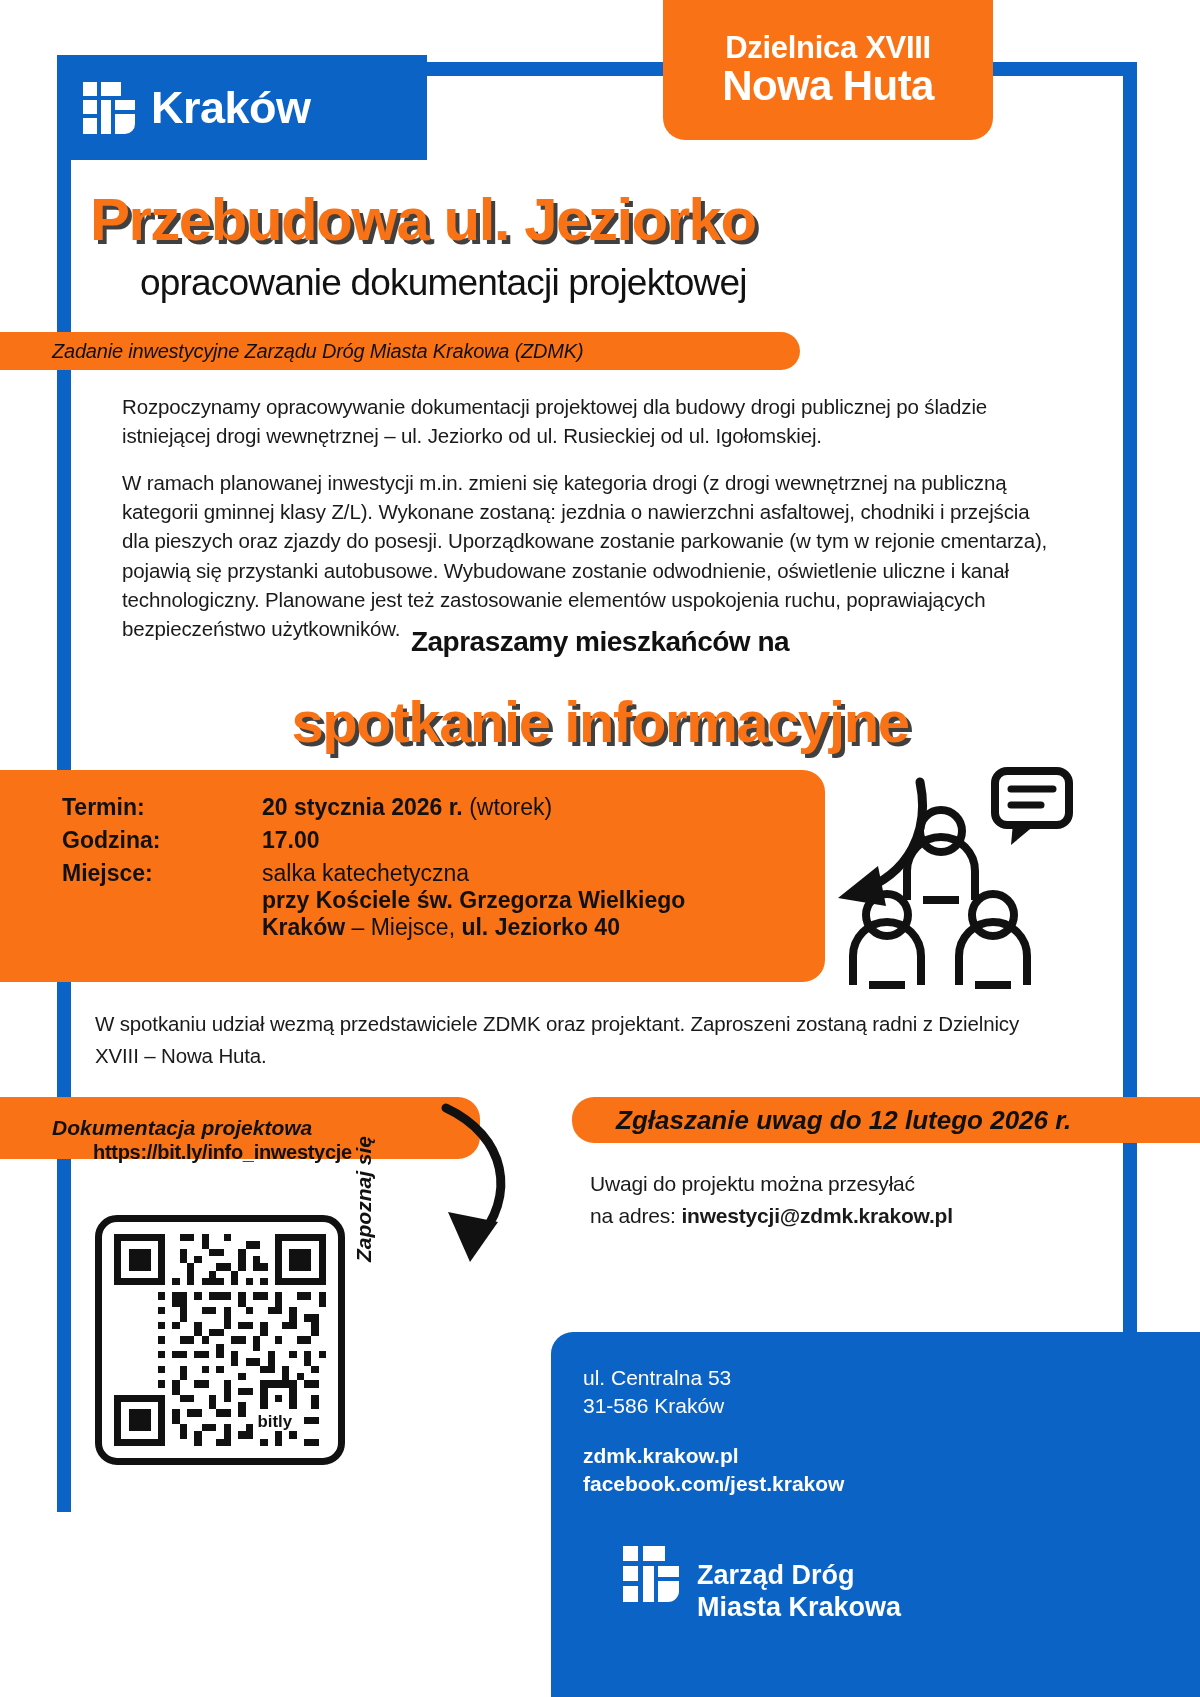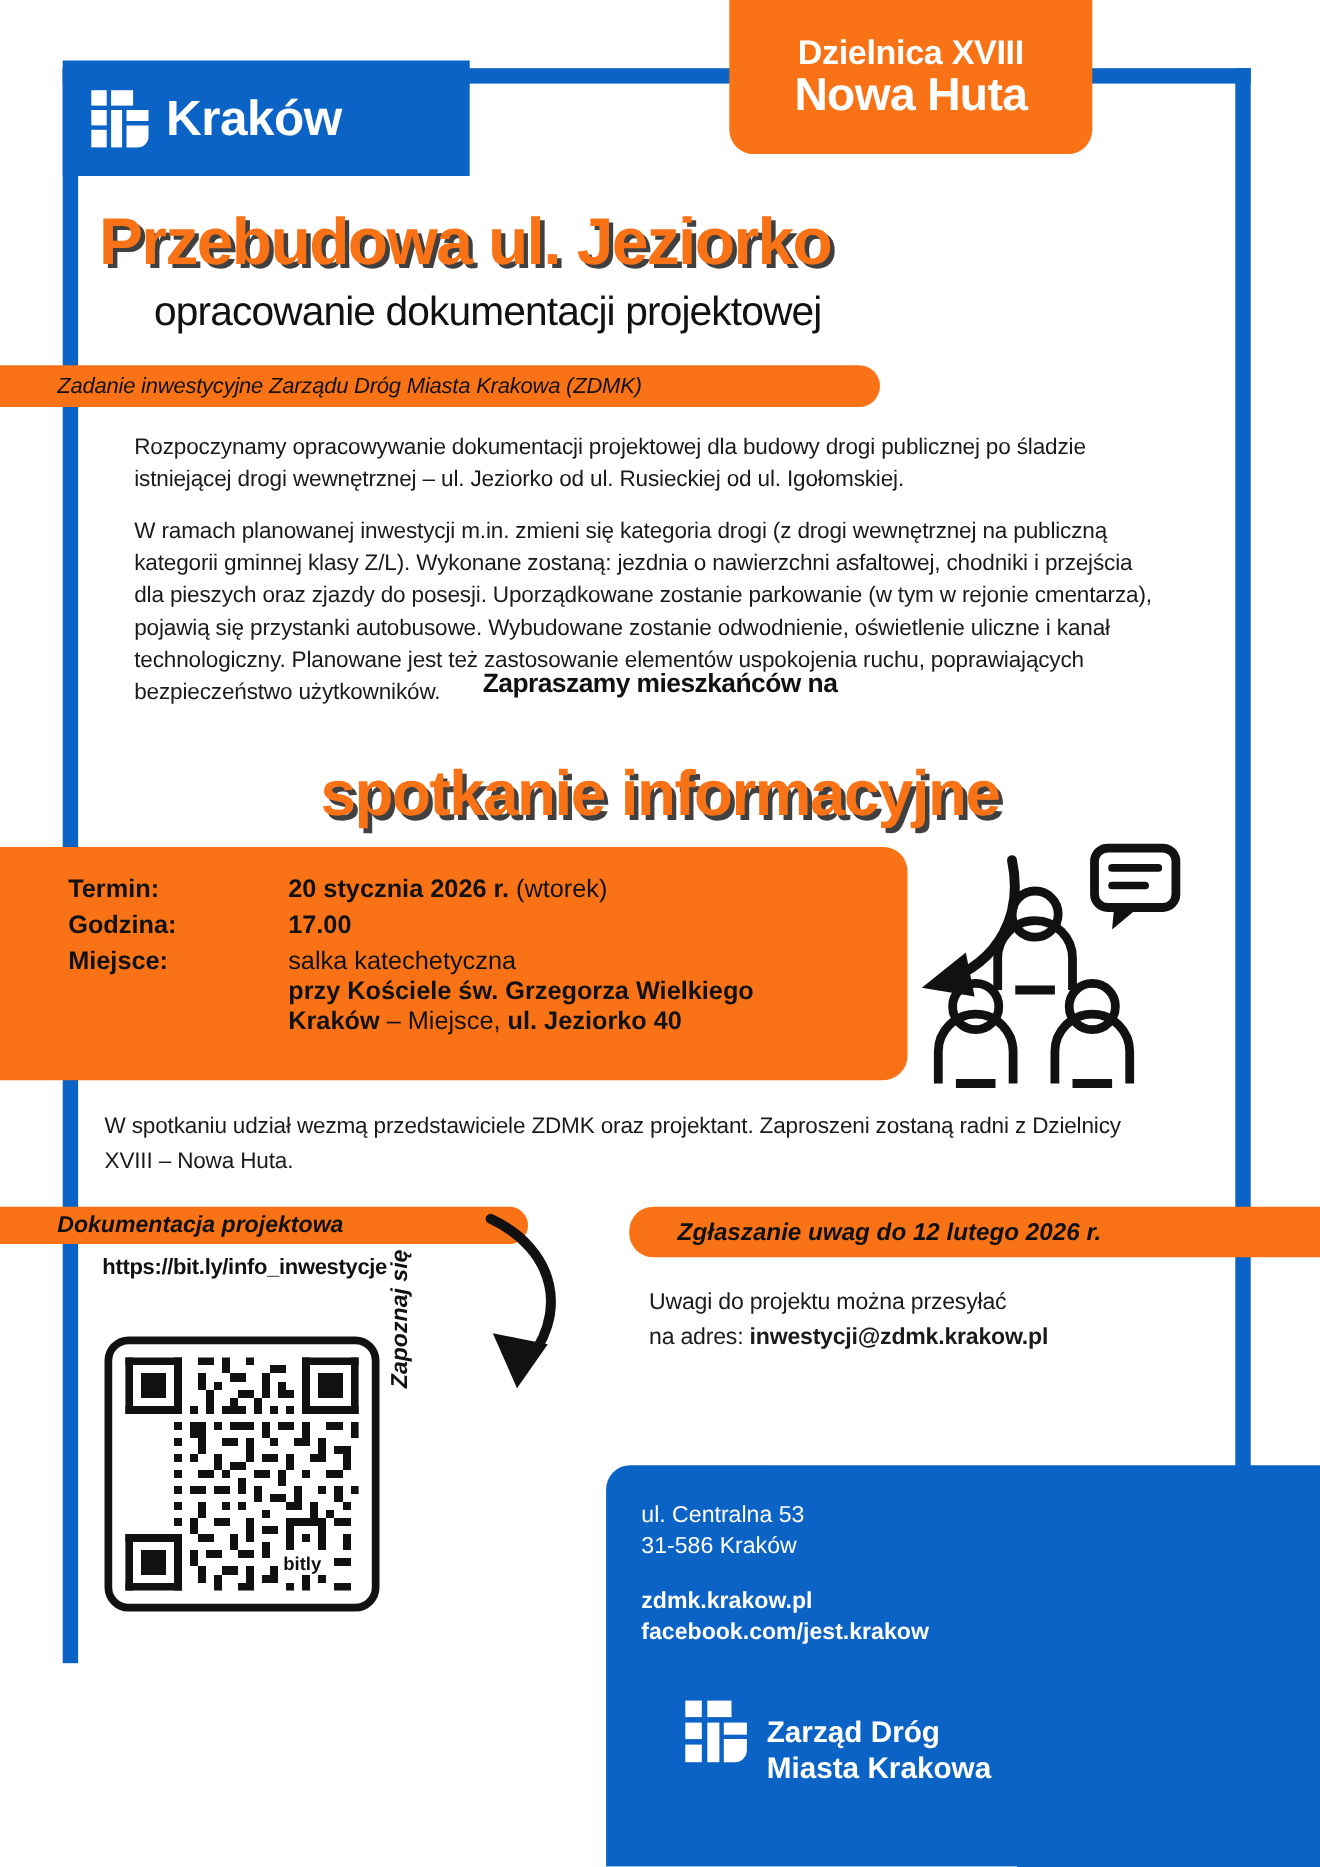--- a/index.html
+++ b/index.html
@@ -59,22 +59,22 @@
 
   
   .body-text{
     position:absolute;left:90px;top:392px;width:930px;
     font-size:20.5px;color:#1a1a1a;line-height:1.42;letter-spacing:-0.15px;margin-left:32px;
   }
   .body-text p{margin:0 0 18px 0;}
 
   
   .invite{
-    position:absolute;left:0;top:608px;width:1200px;text-align:center;
-    font-size:24px;font-weight:bold;color:#111;letter-spacing:-0.5px;
+    position:absolute;left:0;top:626px;width:1200px;text-align:center;
+    font-size:28px;font-weight:bold;color:#111;letter-spacing:-0.5px;
   }
   .invite-big{
     position:absolute;left:0;top:688px;width:1200px;text-align:center;
     font-size:58px;font-weight:bold;color:#f97316;letter-spacing:-1.4px;
     text-shadow:4px 4px 0 rgba(0,0,0,.75);
   }
 
   
   .meet-box{
     position:absolute;left:0;top:770px;width:825px;height:212px;
@@ -93,31 +93,31 @@
   .people{position:absolute;left:845px;top:765px;width:250px;height:225px;}
 
   
   .after-text{
     position:absolute;left:95px;top:1008px;width:940px;
     font-size:20.5px;color:#1a1a1a;line-height:1.55;letter-spacing:-0.15px;
   }
 
   
   .pill-doc{
-    position:absolute;left:0;top:1097px;width:480px;height:34px;
+    position:absolute;left:0;top:1097px;width:480px;height:62px;
     background:#f97316;border-radius:0 22px 22px 0;
     display:flex;align-items:center;padding-left:52px;box-sizing:border-box;
   }
   .pill-doc span{font-size:21px;font-style:italic;font-weight:bold;color:#111;}
   .pill-remarks{
     position:absolute;left:572px;top:1097px;width:628px;height:46px;
     background:#f97316;border-radius:22px 0 0 22px;
     display:flex;align-items:center;padding-left:44px;box-sizing:border-box;
   }
-  .pill-remarks span{font-size:22px;font-style:italic;font-weight:bold;color:#111;}
+  .pill-remarks span{font-size:26px;font-style:italic;font-weight:bold;color:#111;}
 
   
   .url{
     position:absolute;left:93px;top:1141px;width:420px;
     font-size:20px;font-weight:bold;color:#111;letter-spacing:-0.3px;
   }
   .qr-wrap{position:absolute;left:95px;top:1215px;width:250px;height:250px;}
   .qr-frame{
     width:250px;height:250px;background:#fff;border:7px solid #111;border-radius:22px;
     box-sizing:border-box;padding:12px;

